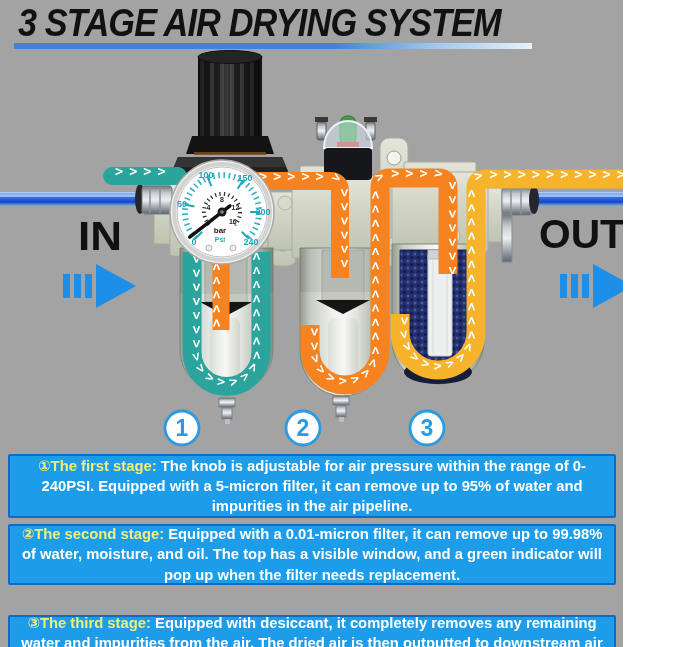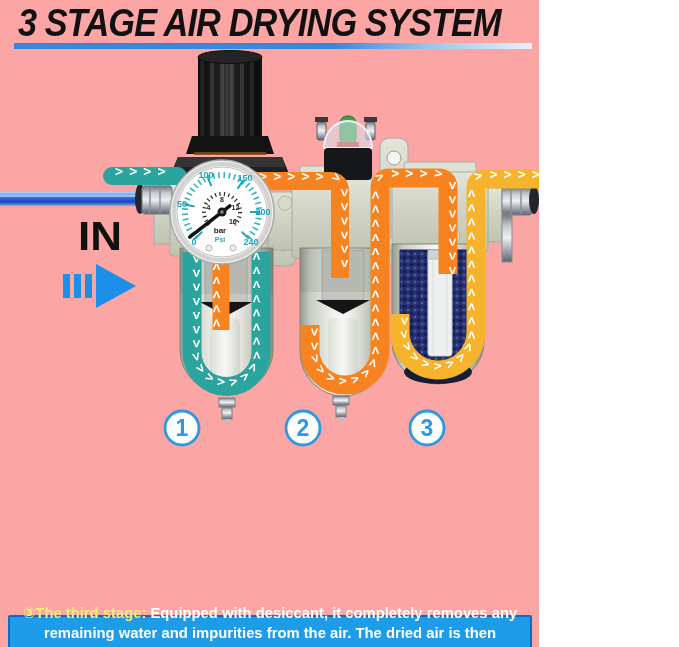--- a/index.html
+++ b/index.html
@@ -1,16 +1,16 @@
 <!DOCTYPE html>
 <html><head>
 <meta charset="utf-8">
 <style>
   html,body{margin:0;padding:0;background:#fff;}
-  #stage{position:relative;width:539px;height:647px;background:#fca5a5;overflow:hidden;
+  #stage{position:relative;width:623px;height:647px;background:#a3a3a3;overflow:hidden;
          font-family:"Liberation Sans","DejaVu Sans",sans-serif;}
   
   .title{position:absolute;left:18px;top:1px;font-size:39px;font-weight:bold;font-style:italic;
          letter-spacing:-1px;color:#111;white-space:nowrap;transform:scaleX(.88);transform-origin:left top;}
   .title-underline{position:absolute;left:14px;top:43px;width:518px;height:6px;
          background:linear-gradient(90deg,#3c86da 0%,#3c86da 62%,#9cc4ec 80%,#e7f1fb 100%);}
   
   .gfx{position:absolute;left:0;top:0;}
   .chev{font-family:"DejaVu Sans Mono","Liberation Mono",monospace;font-size:13.5px;font-weight:bold;
         fill:#ffffff;letter-spacing:6px;}
@@ -279,17 +279,23 @@
     <g>
       <circle cx="303" cy="428" r="17" fill="#fff" stroke="#2b9ae0" stroke-width="2.8"></circle>
       <text class="badge-num" x="303" y="436" text-anchor="middle">2</text>
     </g>
     <g>
       <circle cx="427" cy="428" r="17" fill="#fff" stroke="#2b9ae0" stroke-width="2.8"></circle>
       <text class="badge-num" x="427" y="436" text-anchor="middle">3</text>
     </g>
   </svg>
 
+  <div class="panel p1">
+    <div class="inner"><span class="lbl">①The first stage:</span><span> The knob is adjustable for air pressure within the range of 0-240PSI. Equipped with a 5-micron filter, it can remove up to 95% of water and impurities in the air pipeline.</span></div>
+  </div>
+  <div class="panel p2">
+    <div class="inner"><span class="lbl">②The second stage:</span><span> Equipped with a 0.01-micron filter, it can remove up to 99.98% of water, moisture, and oil. The top has a visible window, and a green indicator will pop up when the filter needs replacement.</span></div>
+  </div>
   <div class="panel p3">
     <div class="inner"><span class="lbl">③The third stage:</span><span> Equipped with desiccant, it completely removes any remaining water and impurities from the air. The dried air is then outputted to downstream air tools. When the desiccant needs replacement, the beads will turn from blue to pink.</span></div>
   </div>
 
 </div>
 
 </body></html>

